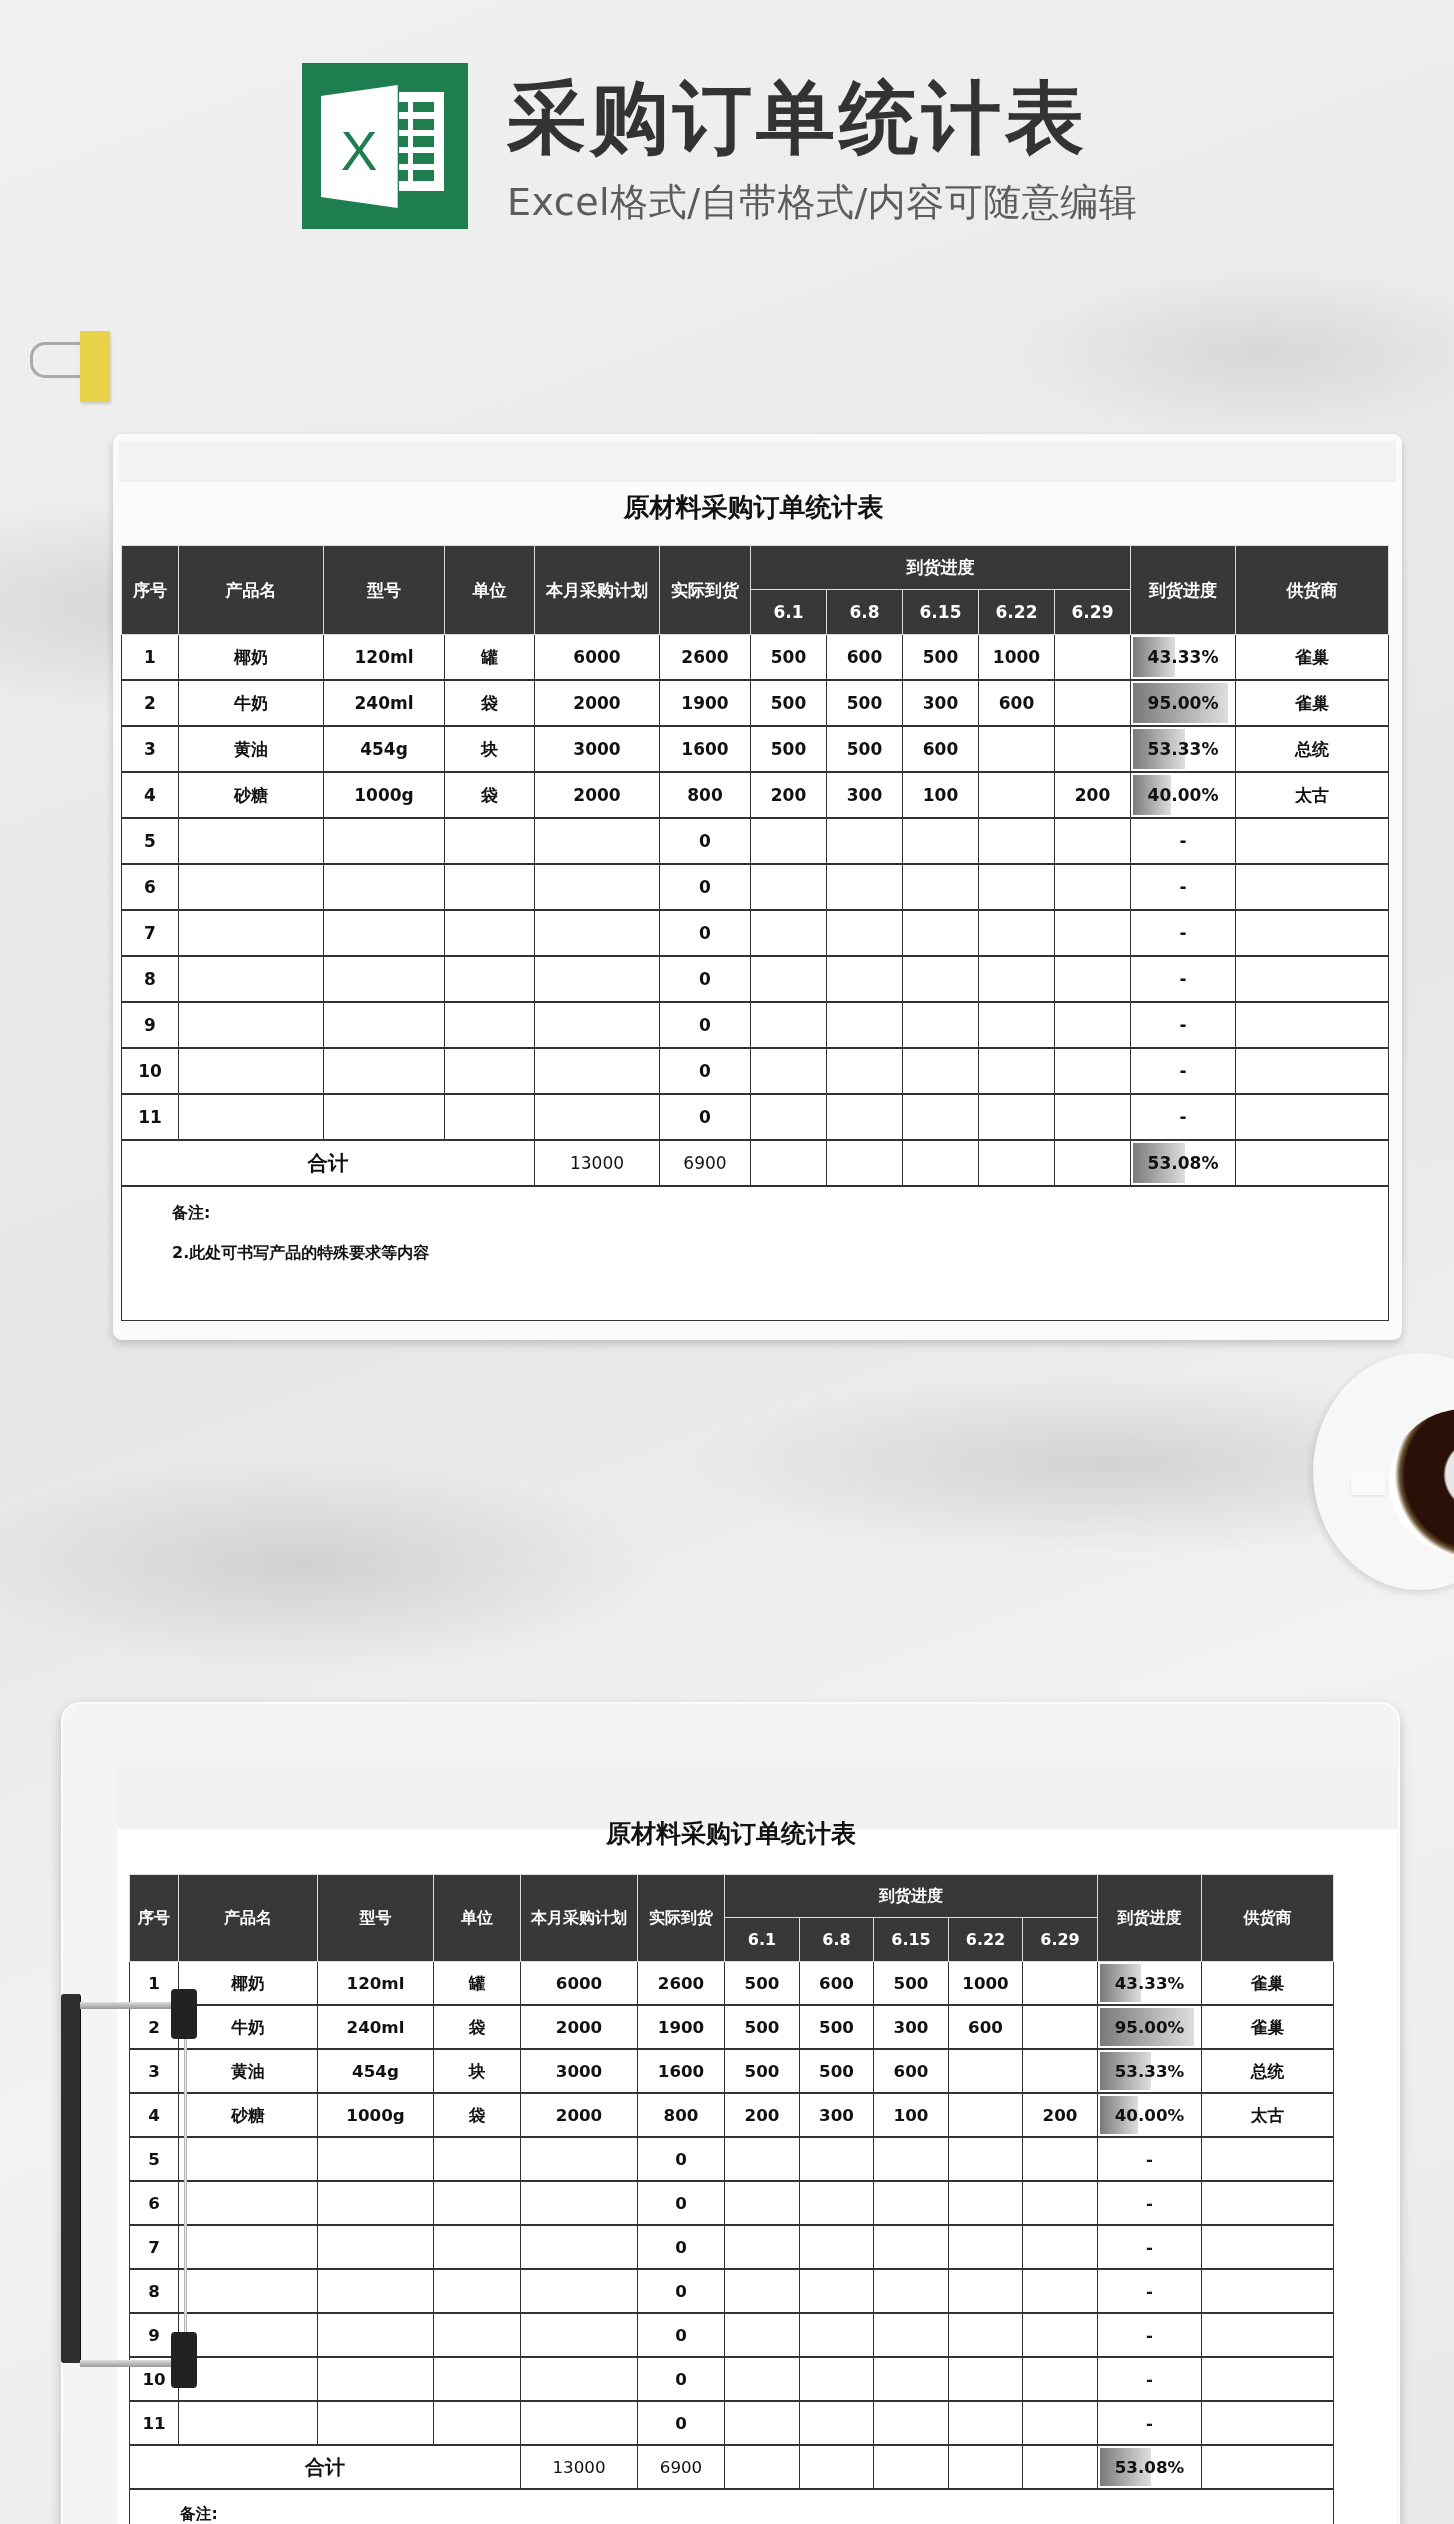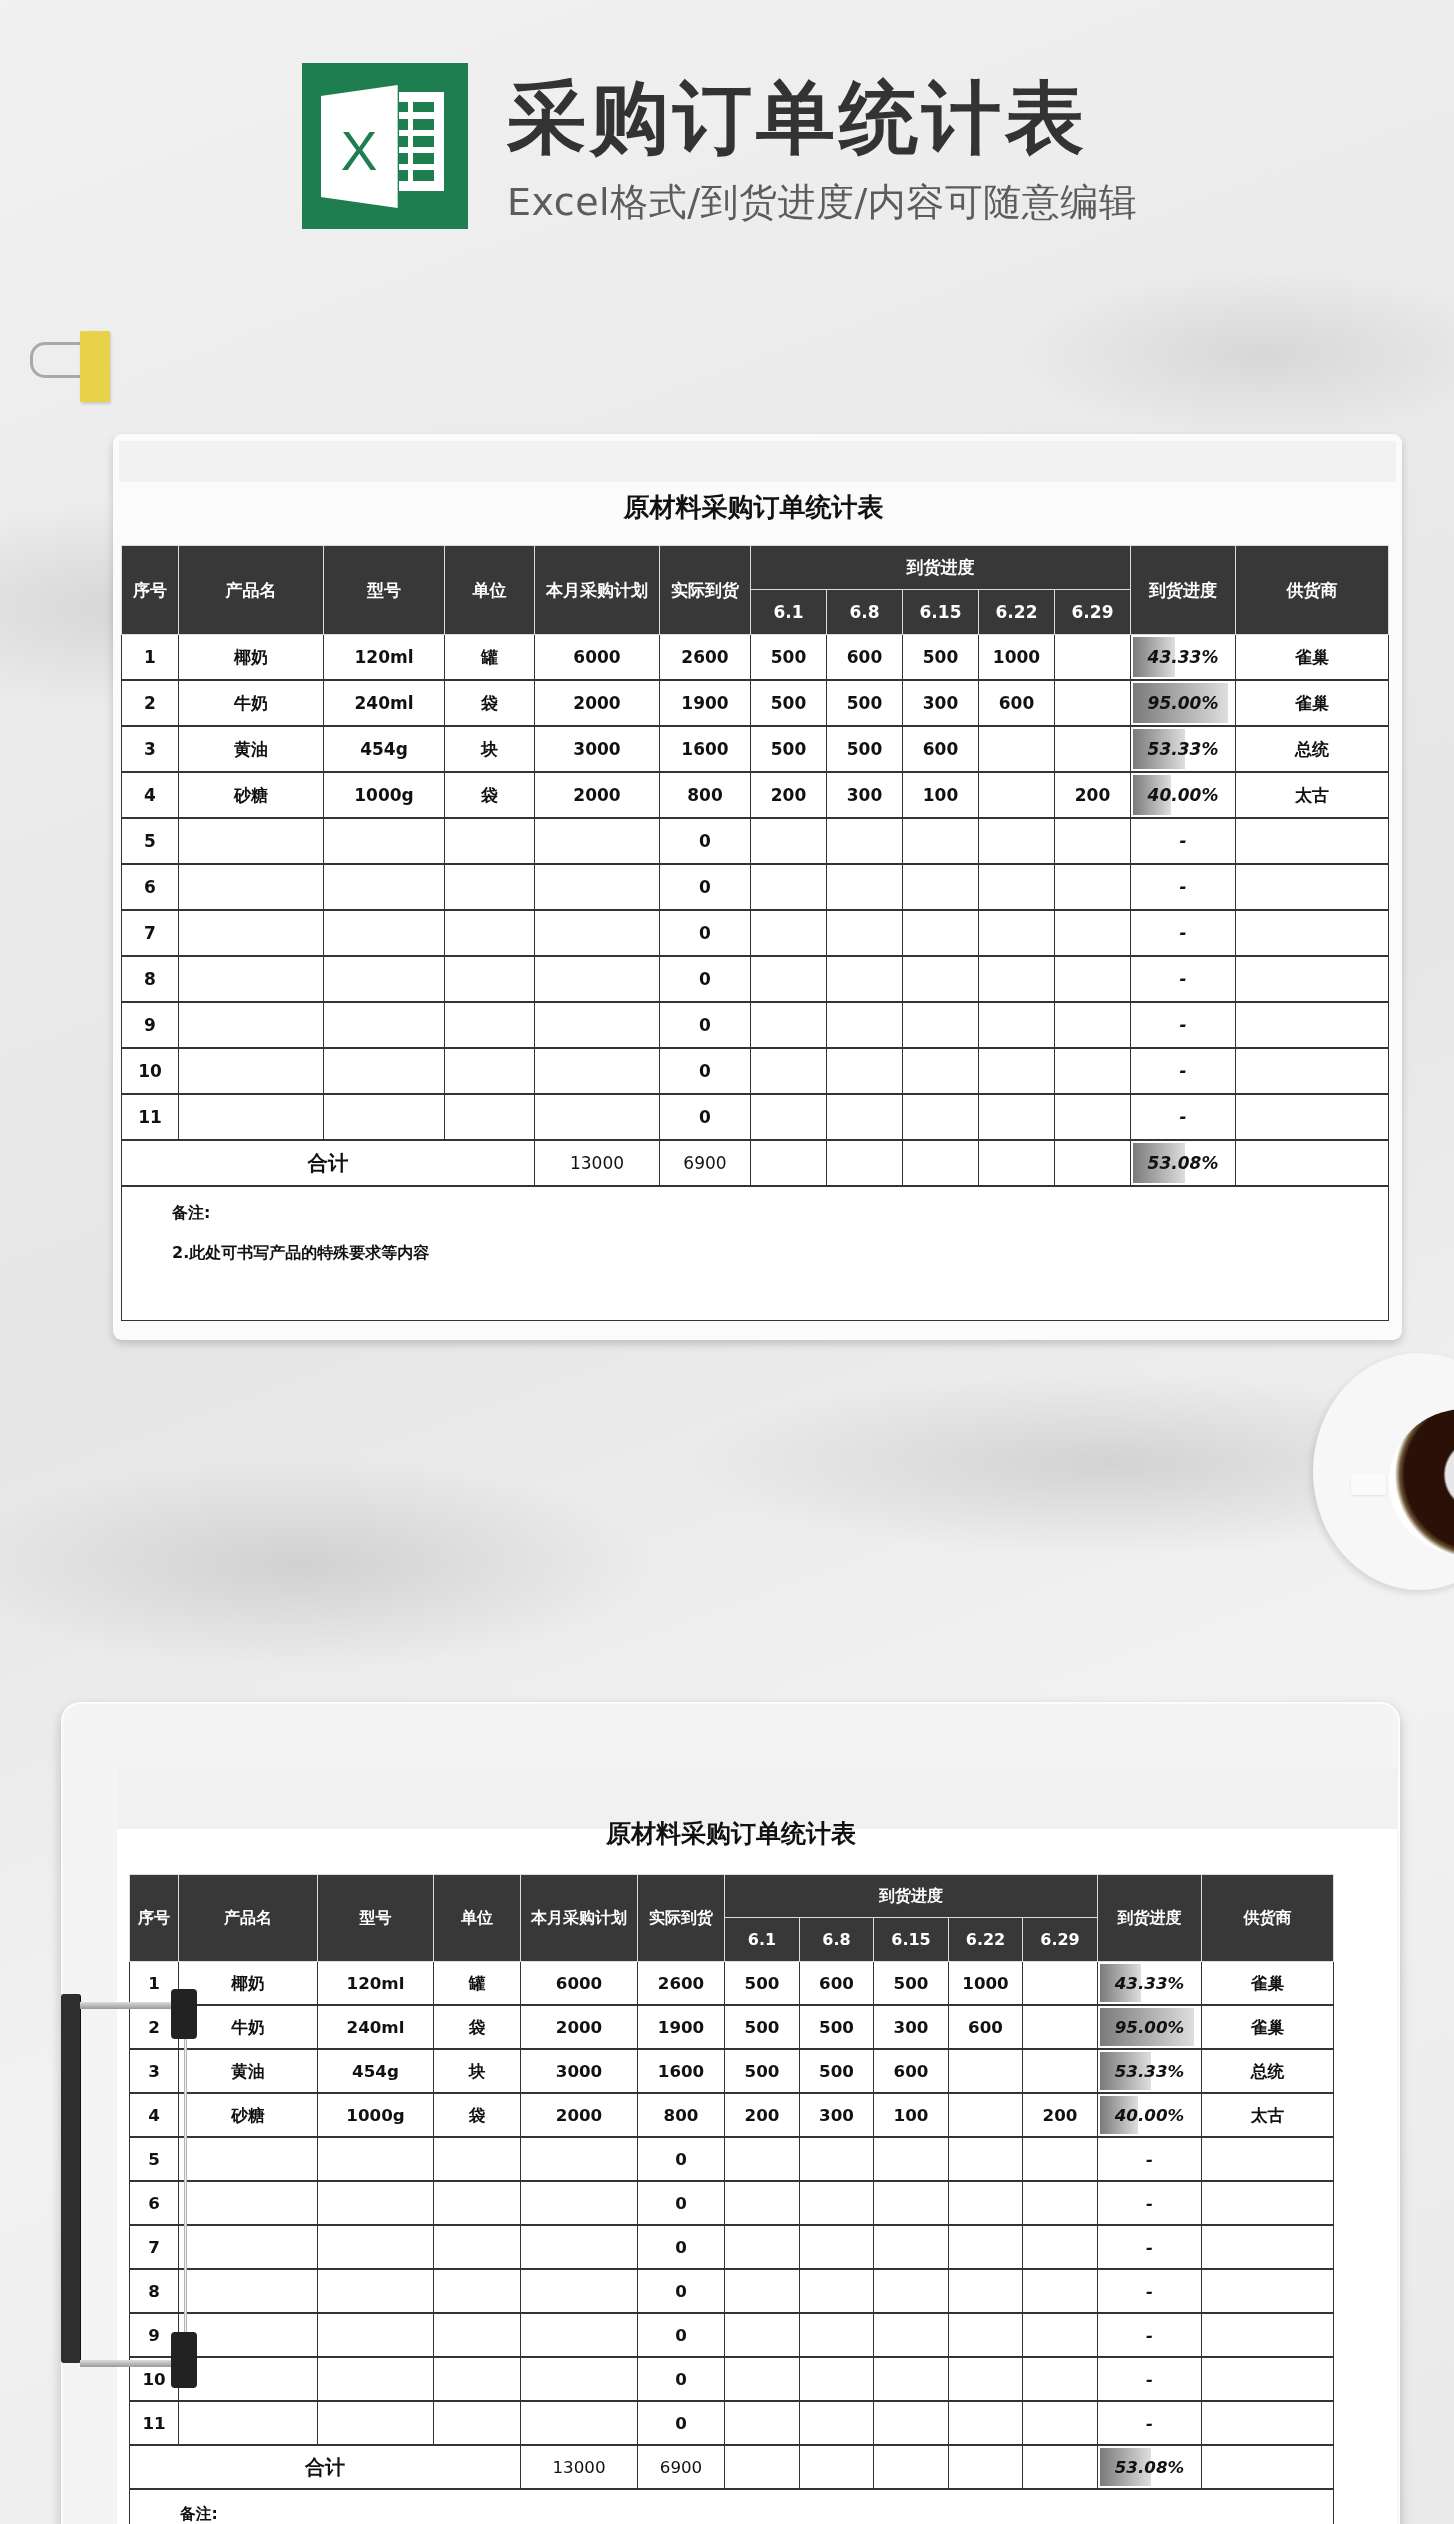--- a/index.html
+++ b/index.html
@@ -90,21 +90,21 @@
   table.sheet td {
     border: 1px solid #333; padding: 0; text-align: center; background: #fff;
     position: relative;
   }
   table.sheet tr.data td { border-bottom-width: 2px; }
   .bar-cell { position: relative; }
   .bar-cell .bar {
     position: absolute; left: 1.5px; top: 2px; bottom: 2px;
     background: linear-gradient(90deg, #7b7a7b, #dedede);
   }
-  .bar-cell .val { position: relative; z-index: 1; font-style: italic; }
+  .bar-cell .val { position: relative; z-index: 1; }
   td.notes { text-align: left !important; vertical-align: top; }
   td.notes div { position: relative; }
 
   
   #t1 { left: 121px; top: 545px; width: 1265px; font-size: 17px; }
   #t1 th { font-size: 17px; }
   #t1 tr.hdr-a th { height: 43px; }
   #t1 tr.hdr-b th { height: 44px; }
   #t1 tr.data td { height: 44px; }
   #t1 td.notes { height: 127px; padding-left: 50px; padding-top: 6px; line-height: 40px; font-size: 16px; }
@@ -131,21 +131,21 @@
       <span style="left:14px;top:27px;width:21px"></span>
     <span style="left:0;top:44px;width:9px"></span>
       <span style="left:14px;top:44px;width:21px"></span>
     <span style="left:0;top:61px;width:9px"></span>
       <span style="left:14px;top:61px;width:21px"></span>
     <span style="left:0;top:78px;width:9px"></span>
       <span style="left:14px;top:78px;width:21px"></span>
   </div>
 </div>
 <div class="headline">采购订单统计表</div>
-<div class="subline">Excel格式/到货进度/内容可随意编辑</div>
+<div class="subline">Excel格式/自带格式/内容可随意编辑</div>
 
 <div class="binder">
   <div class="wire"></div>
     <div class="jaw"></div>
 </div>
 <div class="cup">
   <div class="saucer"></div>
     <div class="handle"></div>
     <div class="coffee"></div>
 </div>

